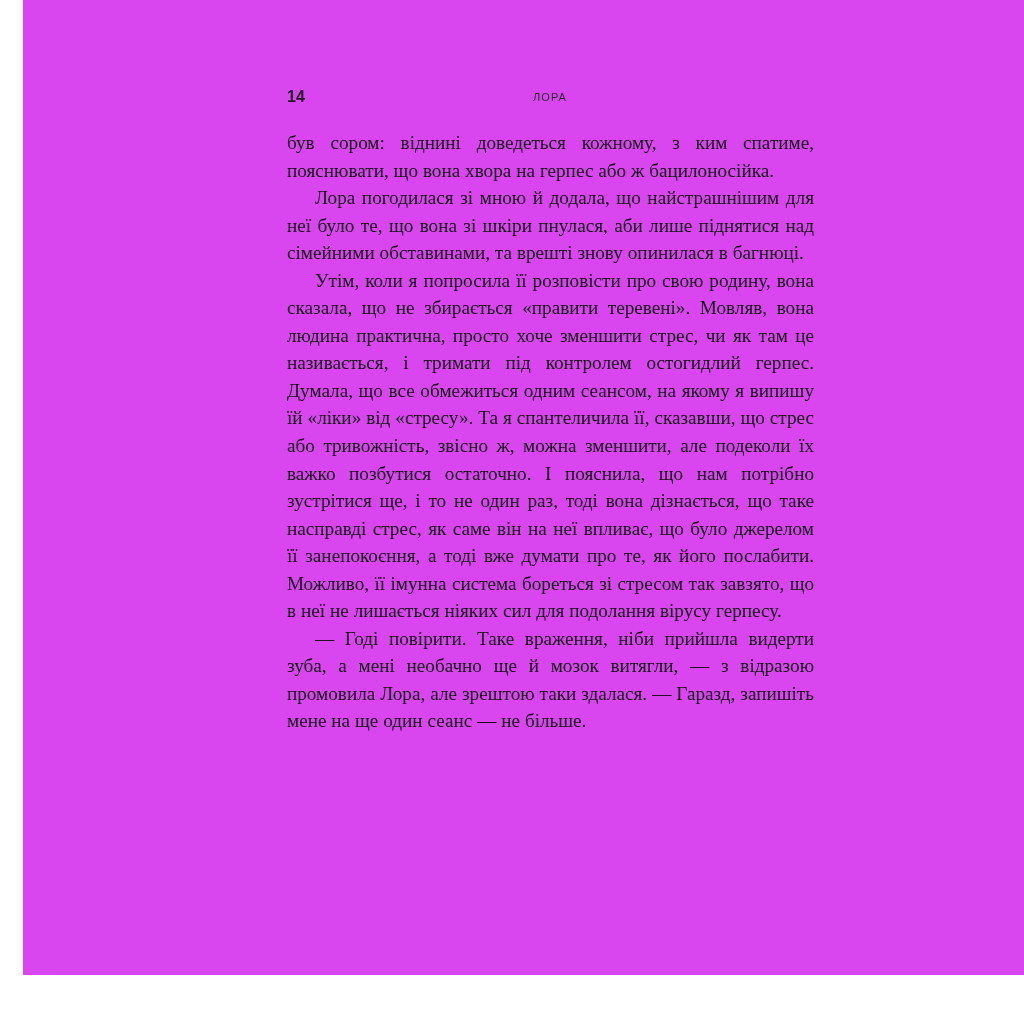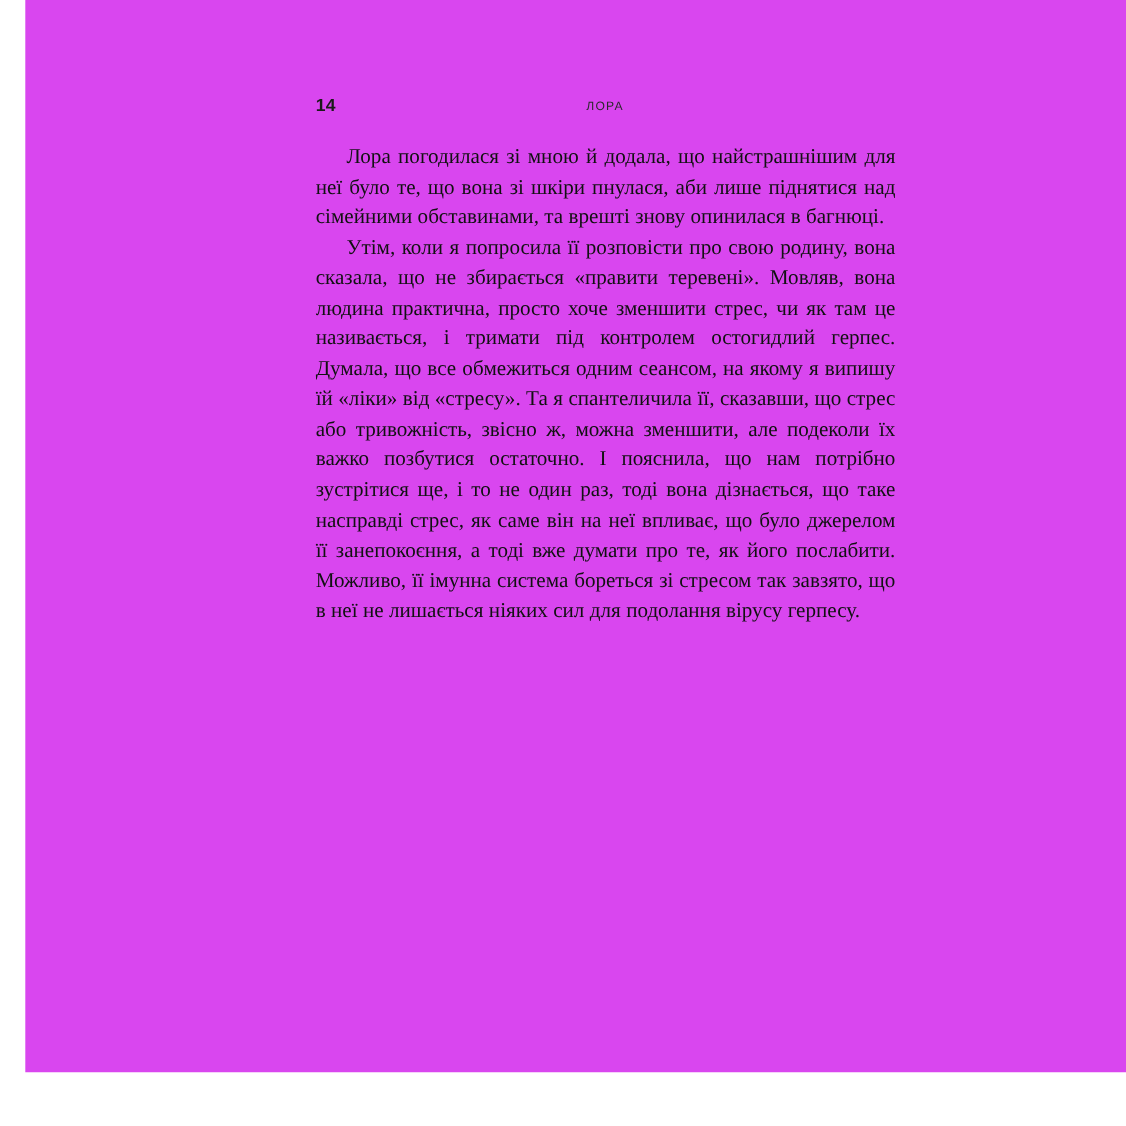--- a/index.html
+++ b/index.html
@@ -88,17 +88,19 @@
 <body>
 
 <div class="page">
 
   <div class="running-head">
     <span class="folio">14</span>
     <span class="running-title">ЛОРА</span>
   </div>
 
   <div class="text-block">
+      <p class="para cont">був сором: віднині доведеться кожному, з ким спатиме, пояснювати, що вона хвора на герпес або ж бацилоносійка.</p>
       <p class="para indent">Лора погодилася зі мною й додала, що найстрашнішим для неї було те, що вона зі шкіри пнулася, аби лише піднятися над сімейними обставинами, та врешті знову опинилася в багнюці.</p>
       <p class="para indent">Утім, коли я попросила її розповісти про свою родину, вона сказала, що не збирається «правити теревені». Мовляв, вона людина практична, просто хоче зменшити стрес, чи як там це називається, і тримати під контролем остогидлий герпес. Думала, що все обмежиться одним сеансом, на якому я випишу їй «ліки» від «стресу». Та я спантеличила її, сказавши, що стрес або тривожність, звісно ж, можна зменшити, але подеколи їх важко позбутися остаточно. І пояснила, що нам потрібно зустрітися ще, і то не один раз, тоді вона дізнається, що таке насправді стрес, як саме він на неї впливає, що було джерелом її занепокоєння, а тоді вже думати про те, як його послабити. Можливо, її імунна система бореться зі стресом так завзято, що в неї не лишається ніяких сил для подолання вірусу герпесу.</p>
+      <p class="para indent">— Годі повірити. Таке враження, ніби прийшла видерти зуба, а мені необачно ще й мозок витягли, — з відразою промовила Лора, але зрештою таки здалася. — Гаразд, запишіть мене на ще один сеанс — не більше.</p>
     </div>
 
 </div>
 
 </body></html>

